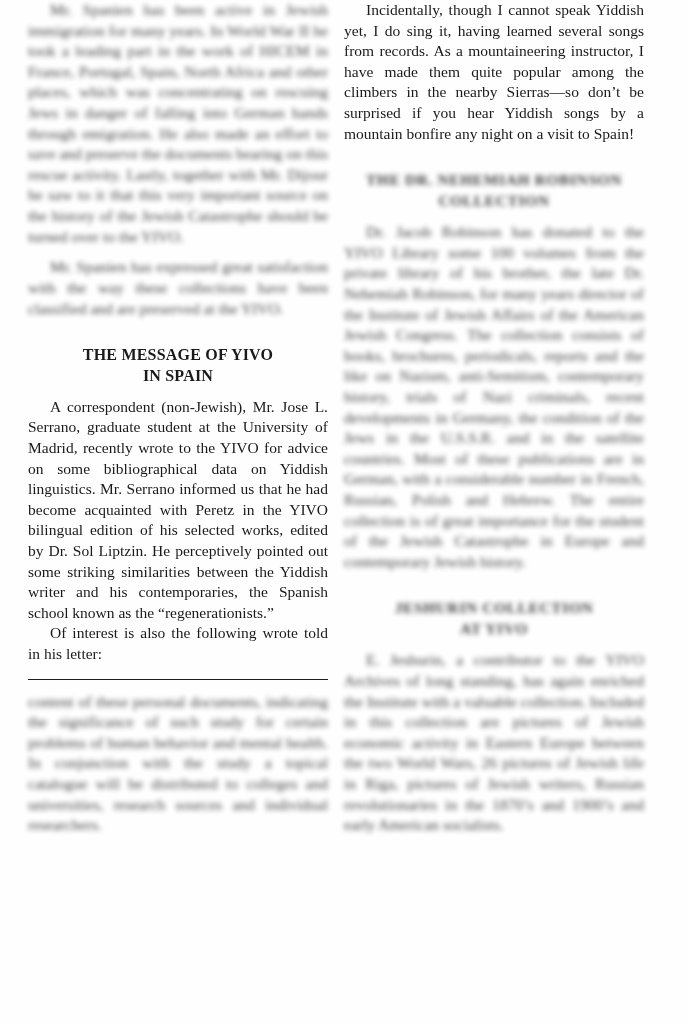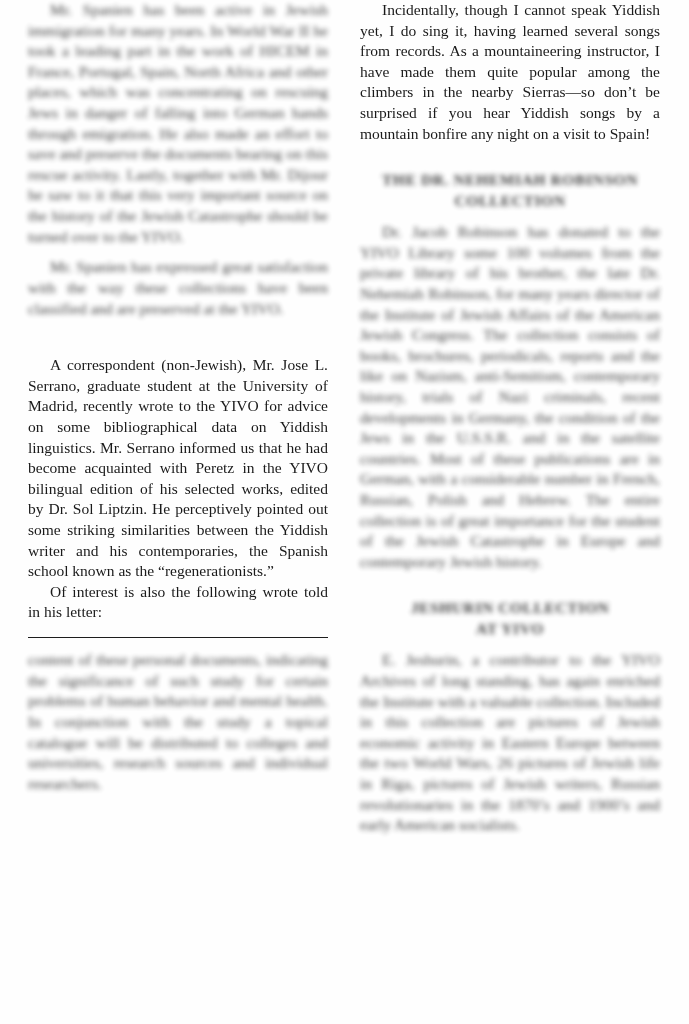--- a/index.html
+++ b/index.html
@@ -15,21 +15,21 @@
     font-family: "Liberation Serif", serif;
     color: #1a1a1a;
     overflow: hidden;
   }
   .col {
     position: absolute;
     top: 0;
     width: 300px;
   }
   .col-left { left: 28px; }
-  .col-right { left: 360px; }
+  .col-right { left: 344px; }
 
   p {
     margin: 0;
     text-align: justify;
     font-size: 15.5px;
     line-height: 1.33;
     text-indent: 22px;
     hyphens: auto;
   }
   p.noindent { text-indent: 0; }
@@ -81,20 +81,24 @@
   <div class="col col-left">
 
     <div class="blur-strong">
       <p>Mr. Spanien has been active in Jewish immigration for many years. In World War II he took a leading part in the work of HICEM in France, Portugal, Spain, North Africa and other places, which was concentrating on rescuing Jews in danger of falling into German hands through emigration. He also made an effort to save and preserve the documents bearing on this rescue activity. Lastly, together with Mr. Dijour he saw to it that this very important source on the history of the Jewish Catastrophe should be turned over to the YIVO.</p>
       <div class="gap-sm"></div>
       <p>Mr. Spanien has expressed great satisfaction with the way these collections have been classified and are preserved at the YIVO.</p>
     </div>
 
     <div class="gap-lg"></div>
 
+    <h2 class="heading">
+      <span>THE MESSAGE OF YIVO</span><br>
+      <span>IN SPAIN</span>
+    </h2>
 
     <div class="gap-sm"></div>
 
     <p>A correspondent (non-Jewish), Mr. Jose L. Serrano, graduate student at the University of Madrid, recently wrote to the YIVO for advice on some bibliographical data on Yiddish linguistics. Mr. Serrano informed us that he had become acquainted with Peretz in the YIVO bilingual edition of his selected works, edited by Dr. Sol Liptzin. He perceptively pointed out some striking similarities between the Yiddish writer and his contemporaries, the Spanish school known as the “regenerationists.”</p>
     <p>Of interest is also the following wrote told in his letter:</p>
 
     <hr class="rule">
 
     <div class="blur-strong">
       <p class="noindent">content of these personal documents, indicating the significance of such study for certain problems of human behavior and mental health. In conjunction with the study a topical catalogue will be distributed to colleges and universities, research sources and individual researchers.</p>

